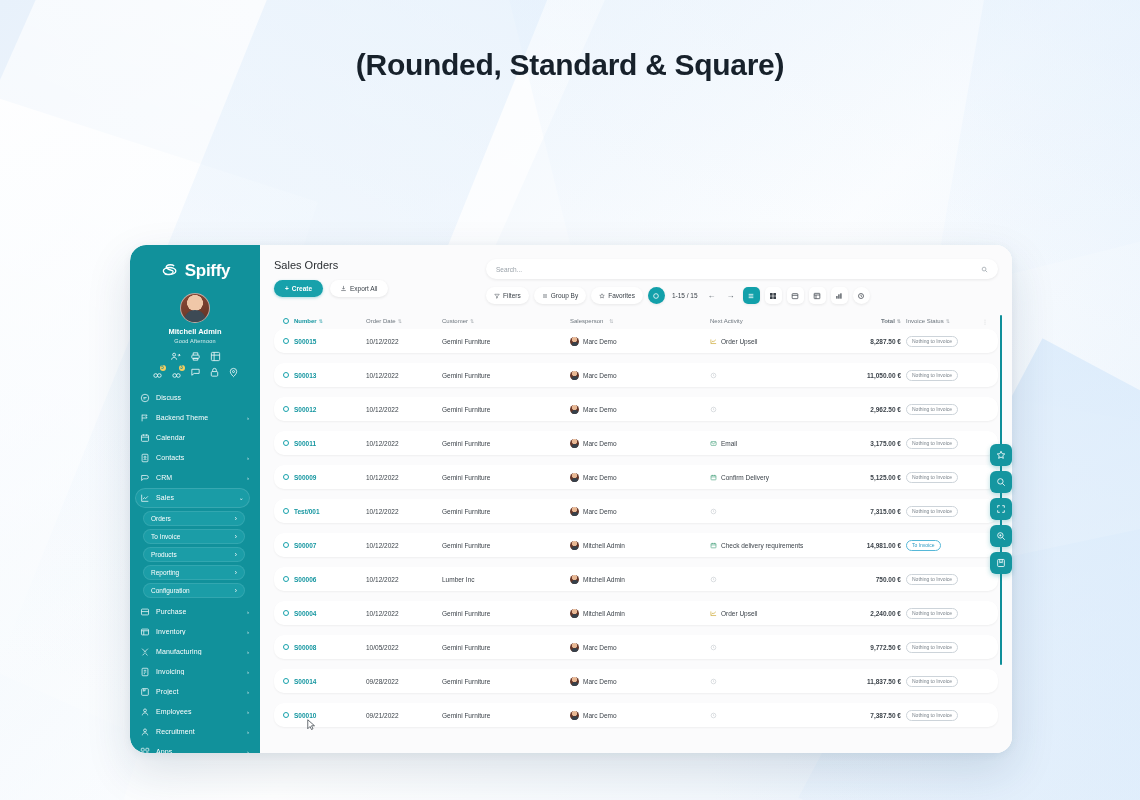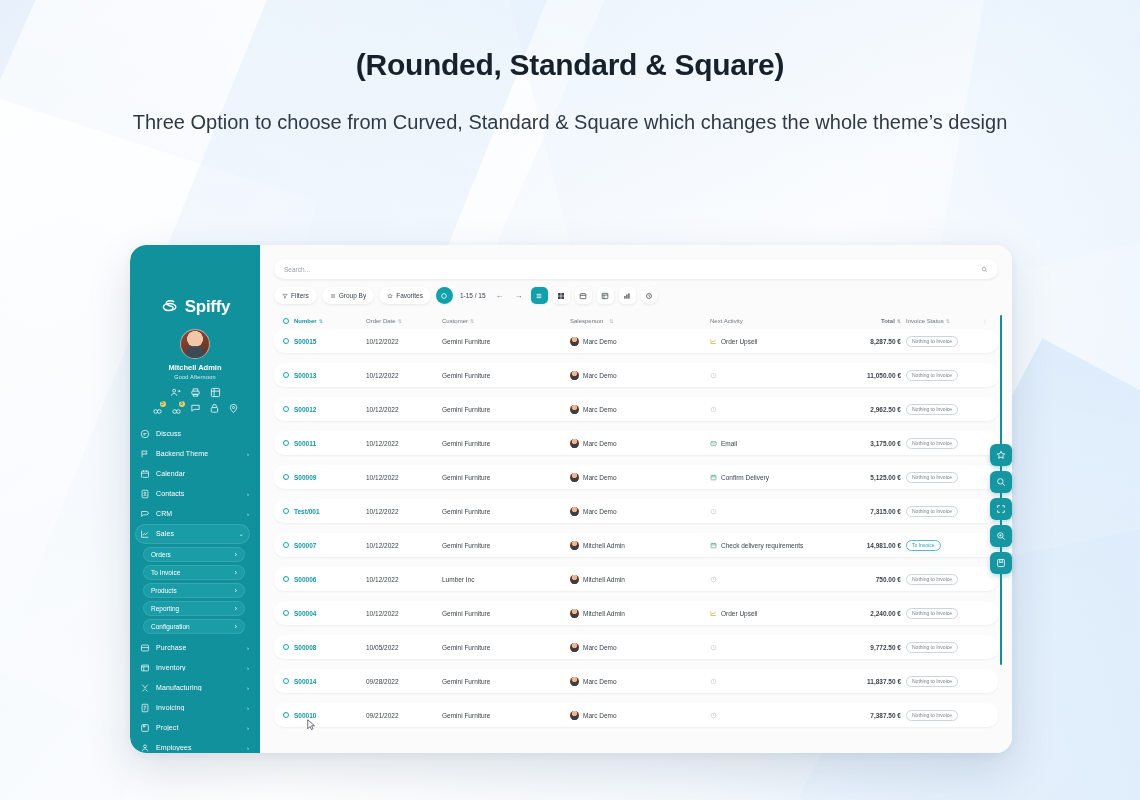--- a/index.html
+++ b/index.html
@@ -42,21 +42,21 @@
     box-shadow: 0 18px 46px rgba(23,60,92,.14), 0 2px 8px rgba(23,60,92,.06);
     overflow:hidden; display:flex;
   }
 
   
   .sidebar {
     width:130px; background:#11919b; color:#fff; flex:none;
     border-radius:16px 0 0 16px; position:relative; overflow:hidden;
     padding-top:10px;
   }
-  .brand { display:flex; align-items:flex-end; justify-content:center; gap:5px; padding:6px 0 10px;margin-top:36px; }
+  .brand { display:flex; align-items:flex-end; justify-content:center; gap:5px; padding:6px 0 10px; }
   .brand-mark { width:20px; height:20px; flex:none; }
   .brand-text { font-size:17px; font-weight:700; letter-spacing:-0.3px; }
 
   .avatar-wrap { text-align:center; margin-top:2px; }
   .avatar {
     width:30px; height:30px; border-radius:50%; margin:0 auto;
     background: radial-gradient(circle at 50% 32%, #f0c7a8 0 33%, transparent 34%),
                 linear-gradient(160deg,#8c4a36,#5f3124);
     border:1.5px solid rgba(255,255,255,.55);
     position:relative; overflow:hidden;
@@ -194,21 +194,20 @@
 <div class="shard s1"></div>
 <div class="shard s6"></div>
 <div class="shard s2"></div>
 <div class="shard s3"></div>
 <div class="shard s7"></div>
 <div class="shard s4"></div>
 <div class="shard s5"></div>
 
 <div class="hero">
   <h2>(Rounded, Standard &amp; Square)</h2>
-  <p>Three Option to choose from Curved, Standard &amp; Square which changes the whole theme’s design</p>
 </div>
 
 <div class="window">
 
   <div class="sidebar">
     <div class="brand">
       <svg class="brand-mark" viewBox="0 0 24 24" fill="none" stroke="#fff" stroke-width="1.6">
         <path d="M17 6c-2-2-7-2-9 0s2 4 4.5 4.8S17 12 15 14.5 7 17 5.5 15"></path>
         <ellipse cx="11.5" cy="12" rx="7.5" ry="4.2"></ellipse>
       </svg>
@@ -402,20 +401,35 @@
         <span class="lbl">Apps</span>
         <span class="car">›</span>
       </div>
 
     </div>
   </div>
 
   <div class="main">
 
     <div class="topbar">
+      <div class="topleft">
+        <div class="pagetitle">Sales Orders</div>
+        <div class="btnrow">
+          <button class="btn-create">
+            <span>+</span>
+            <span>Create</span>
+          </button>
+          <button class="btn-export">
+            <svg style="width:7px;height:7px" viewBox="0 0 24 24" fill="none" stroke="#4a5159" stroke-width="2">
+                <path d="M12 3v11M7.5 10 12 14.5 16.5 10M4 19h16"></path>
+              </svg>
+            <span>Export All</span>
+          </button>
+        </div>
+      </div>
 
       <div class="topright">
         <div class="searchbar">
           <span class="ph">Search...</span>
           <svg style="width:7px;height:7px" viewBox="0 0 24 24" fill="none" stroke="#8b949c" stroke-width="2.2">
               <circle cx="10.5" cy="10.5" r="6.5"></circle>
               <path d="M15.5 15.5 21 21"></path>
             </svg>
         </div>
 

